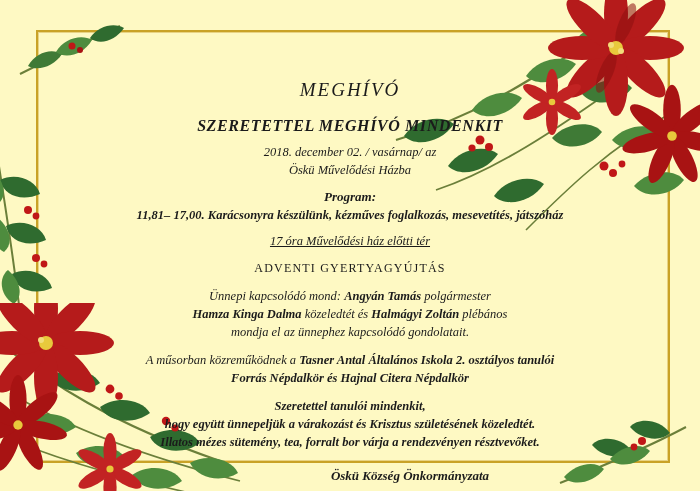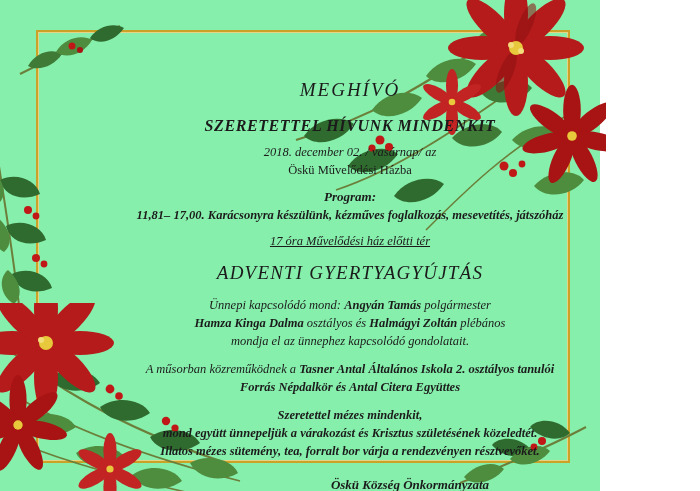--- a/index.html
+++ b/index.html
@@ -8,23 +8,23 @@
   }
   body {
     width: 700px;
     height: 491px;
     background: #ffffff;
     font-family: "Liberation Serif", serif;
     overflow: hidden;
   }
   #invitation {
     position: relative;
-    width: 600px;
+    width: 700px;
     height: 491px;
-    background: #86efac;
+    background: #fef9c3;
   }
   
   .gold-frame {
     position: absolute;
     left: 36px;
     top: 30px;
     right: 30px;
     bottom: 28px;
     border: 2px solid #c9a227;
     box-shadow: inset 0 0 0 1px #e8d384;
@@ -56,20 +56,21 @@
     letter-spacing: 0.6px;
     margin-bottom: 7px;
   }
   .date {
     font-size: 12.5px;
     font-style: italic;
     margin-bottom: 2px;
   }
   .venue {
     font-size: 12.5px;
+    font-style: italic;
     margin-bottom: 11px;
   }
   .program-label {
     font-size: 13px;
     font-style: italic;
     font-weight: bold;
     margin-bottom: 2px;
   }
   .program-row {
     font-size: 12.5px;
@@ -77,22 +78,21 @@
     font-weight: bold;
     margin-bottom: 10px;
   }
   .place-underlined {
     font-size: 12.5px;
     font-style: italic;
     text-decoration: underline;
     margin-bottom: 12px;
   }
   .section-title {
-    font-size: 19px;
-    font-style: italic;
+    font-size: 12px;
     letter-spacing: 1.2px;
     margin-bottom: 11px;
   }
   .greet {
     font-size: 12.5px;
     font-style: italic;
     margin-bottom: 2px;
   }
   .greet b {
     font-weight: bold;
@@ -319,21 +319,21 @@
     <g fill="#c01717">
       <circle cx="96" cy="34" r="4"></circle>
         <circle cx="88" cy="40" r="3.4"></circle>
     </g>
   </svg>
 
   <div class="content">
 
     <div class="line title">MEGHÍVÓ</div>
 
-    <div class="line subtitle">SZERETETTEL HÍVUNK MINDENKIT</div>
+    <div class="line subtitle">SZERETETTEL MEGHÍVÓ MINDENKIT</div>
 
     <div class="line date">2018. december 02. / vasárnap/ az</div>
 
     <div class="line venue">Öskü Művelődési Házba</div>
 
     <div class="line program-label">Program:</div>
 
     <div class="line program-row">11,81– 17,00. Karácsonyra készülünk, kézműves foglalkozás, mesevetítés, játszóház</div>
 
     <div class="line place-underlined">17 óra Művelődési ház előtti tér</div>
@@ -341,39 +341,39 @@
     <div class="line section-title">ADVENTI GYERTYAGYÚJTÁS</div>
 
     <div class="line greet">
       <span>Ünnepi kapcsolódó mond:</span>
       <b>Angyán Tamás</b>
       <span>polgármester</span>
     </div>
 
     <div class="line greet">
       <b>Hamza Kinga Dalma</b>
-      <span>osztályos és</span>
+      <span>közeledtét és</span>
       <b>Halmágyi Zoltán</b>
       <span>plébános</span>
     </div>
 
     <div class="line greet">mondja el az ünnephez kapcsolódó gondolatait.</div>
 
     <div class="spacer-sm"></div>
 
     <div class="line performers">
       <span>A műsorban közreműködnek a</span>
       <b>Tasner Antal Általános Iskola 2. osztályos tanulói</b>
     </div>
 
     <div class="line performers">
-      <b>Forrás Népdalkör és Antal Citera Együttes</b>
+      <b>Forrás Népdalkör és Hajnal Citera Népdalkör</b>
     </div>
 
     <div class="spacer-sm"></div>
 
-    <div class="line closing">Szeretettel mézes mindenkit,</div>
-    <div class="line closing">mond együtt ünnepeljük a várakozást és Krisztus születésének közeledtét.</div>
+    <div class="line closing">Szeretettel tanulói mindenkit,</div>
+    <div class="line closing">hogy együtt ünnepeljük a várakozást és Krisztus születésének közeledtét.</div>
     <div class="line closing">Illatos mézes sütemény, tea, forralt bor várja a rendezvényen résztvevőket.</div>
 
     <div class="line signature">Öskü Község Önkormányzata</div>
   </div>
 </div>
 
 </body></html>

